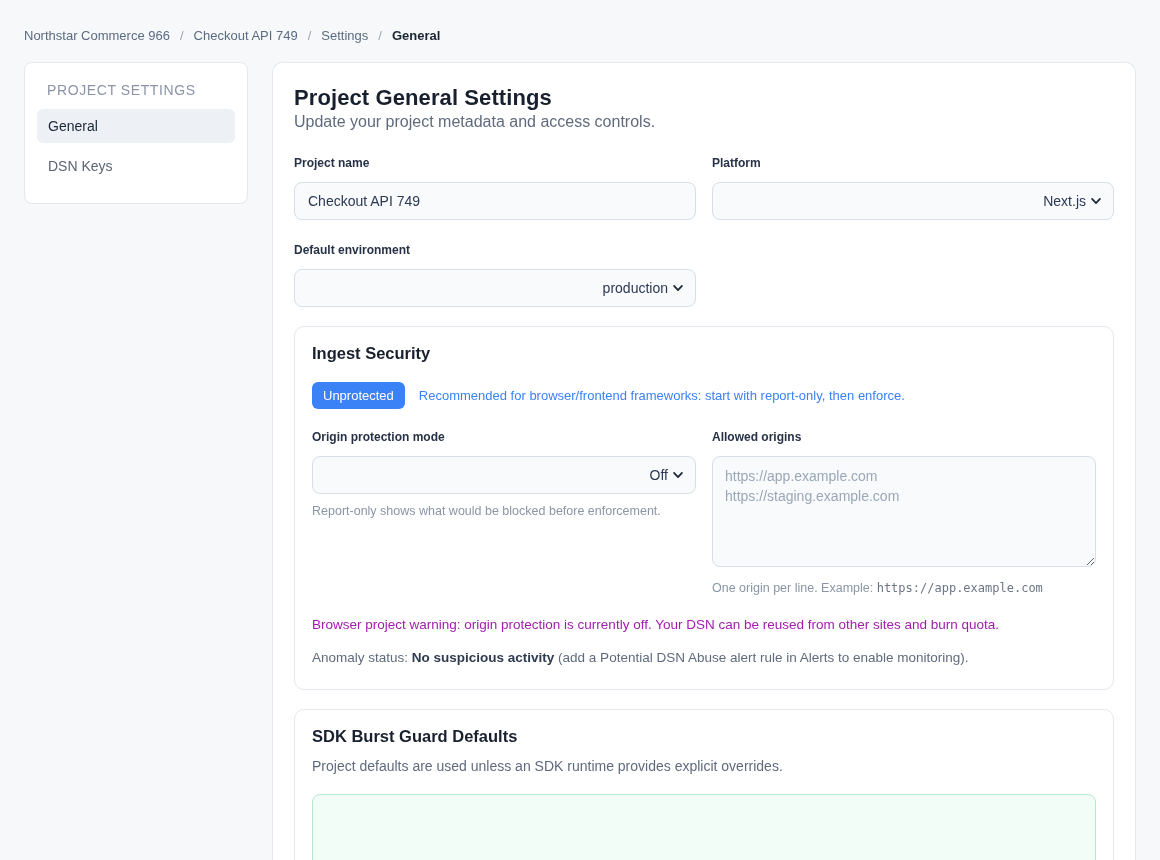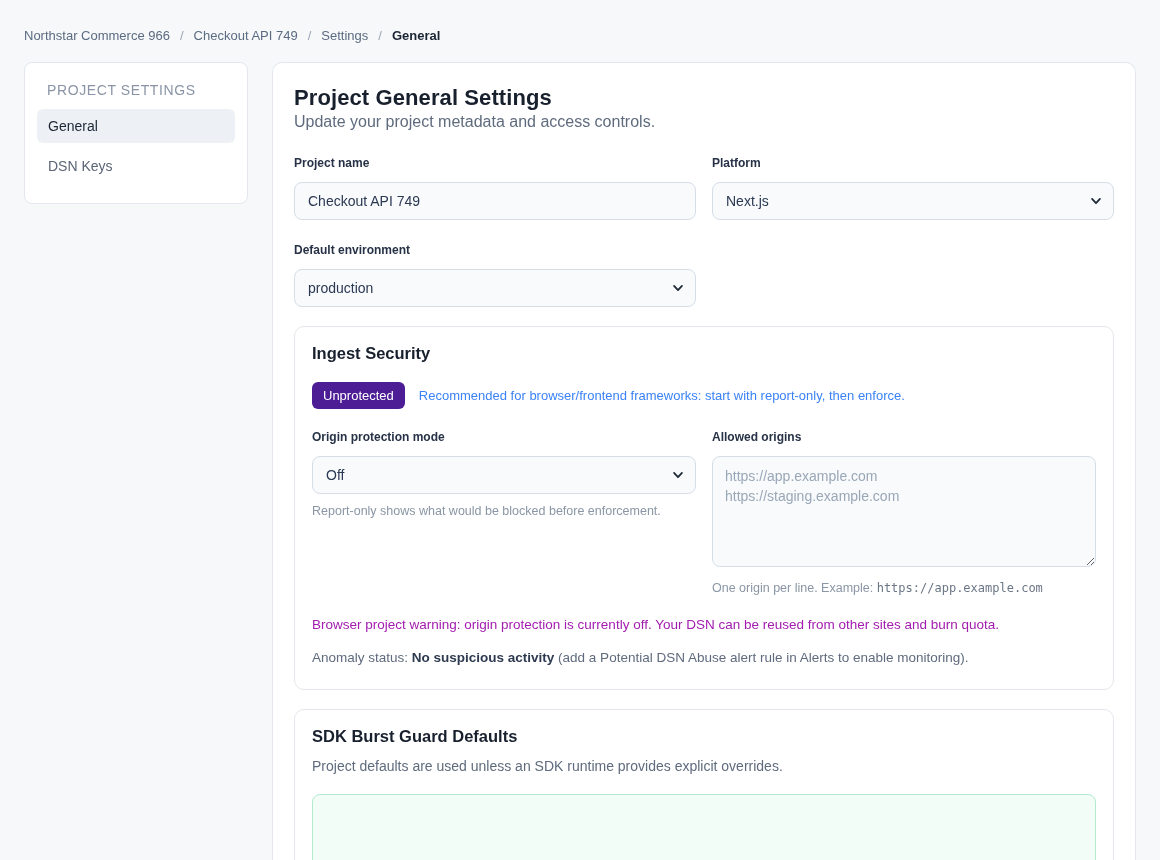--- a/index.html
+++ b/index.html
@@ -62,40 +62,40 @@
     margin-bottom: 12px;
   }
   .text-input, .select-wrap select, textarea {
     width: 100%; font-family: "Liberation Sans", sans-serif;
     font-size: 14px; color: #2b3852;
     background: #f8fafc; border: 1px solid #d7dee8; border-radius: 8px;
   }
   .text-input { height: 38px; padding: 0 13px; }
   .select-wrap { position: relative; }
   .select-wrap select {
-    height: 38px; padding: 0 14px 0 13px;
-    -webkit-appearance: none; appearance: none; cursor: pointer;
+    height: 38px; padding: 0 27px 0 13px;
+    -webkit-appearance: none; appearance: none; cursor: pointer; text-align: right;
   }
   .select-wrap .chev {
     position: absolute; right: 11px; top: 12px; pointer-events: none;
     width: 14px; height: 14px; display: block;
   }
   .row-gap { margin-top: 23px; }
 
   
   .sub-card {
     border: 1px solid #e4e8ee; border-radius: 10px;
     padding: 17px 17px 24px 17px; margin-top: 19px;
   }
   .sub-card h2 { font-size: 16.5px; font-weight: 700; color: #18202e; }
   .sub-desc { font-size: 14px; color: #5f6b7d; line-height: 1.45; margin-top: 10px; max-width: 790px; }
 
   .status-row { display: flex; align-items: center; gap: 14px; margin-top: 19px; }
   .badge {
-    display: inline-block; background: #4c1d95; color: #ffffff;
+    display: inline-block; background: #3b82f6; color: #ffffff;
     font-size: 13px; font-weight: 500; border-radius: 6px; padding: 6px 11px;
   }
   .status-note { font-size: 13px; color: #3b82f6; }
 
   .ingest-grid { display: grid; grid-template-columns: 1fr 1fr; column-gap: 16px; margin-top: 21px; }
   .help-text { font-size: 12.5px; color: #8a96a5; margin-top: 10px; }
   .help-text code {
     font-family: "DejaVu Sans Mono", monospace; font-size: 12px; color: #6b7686;
   }
   textarea {

